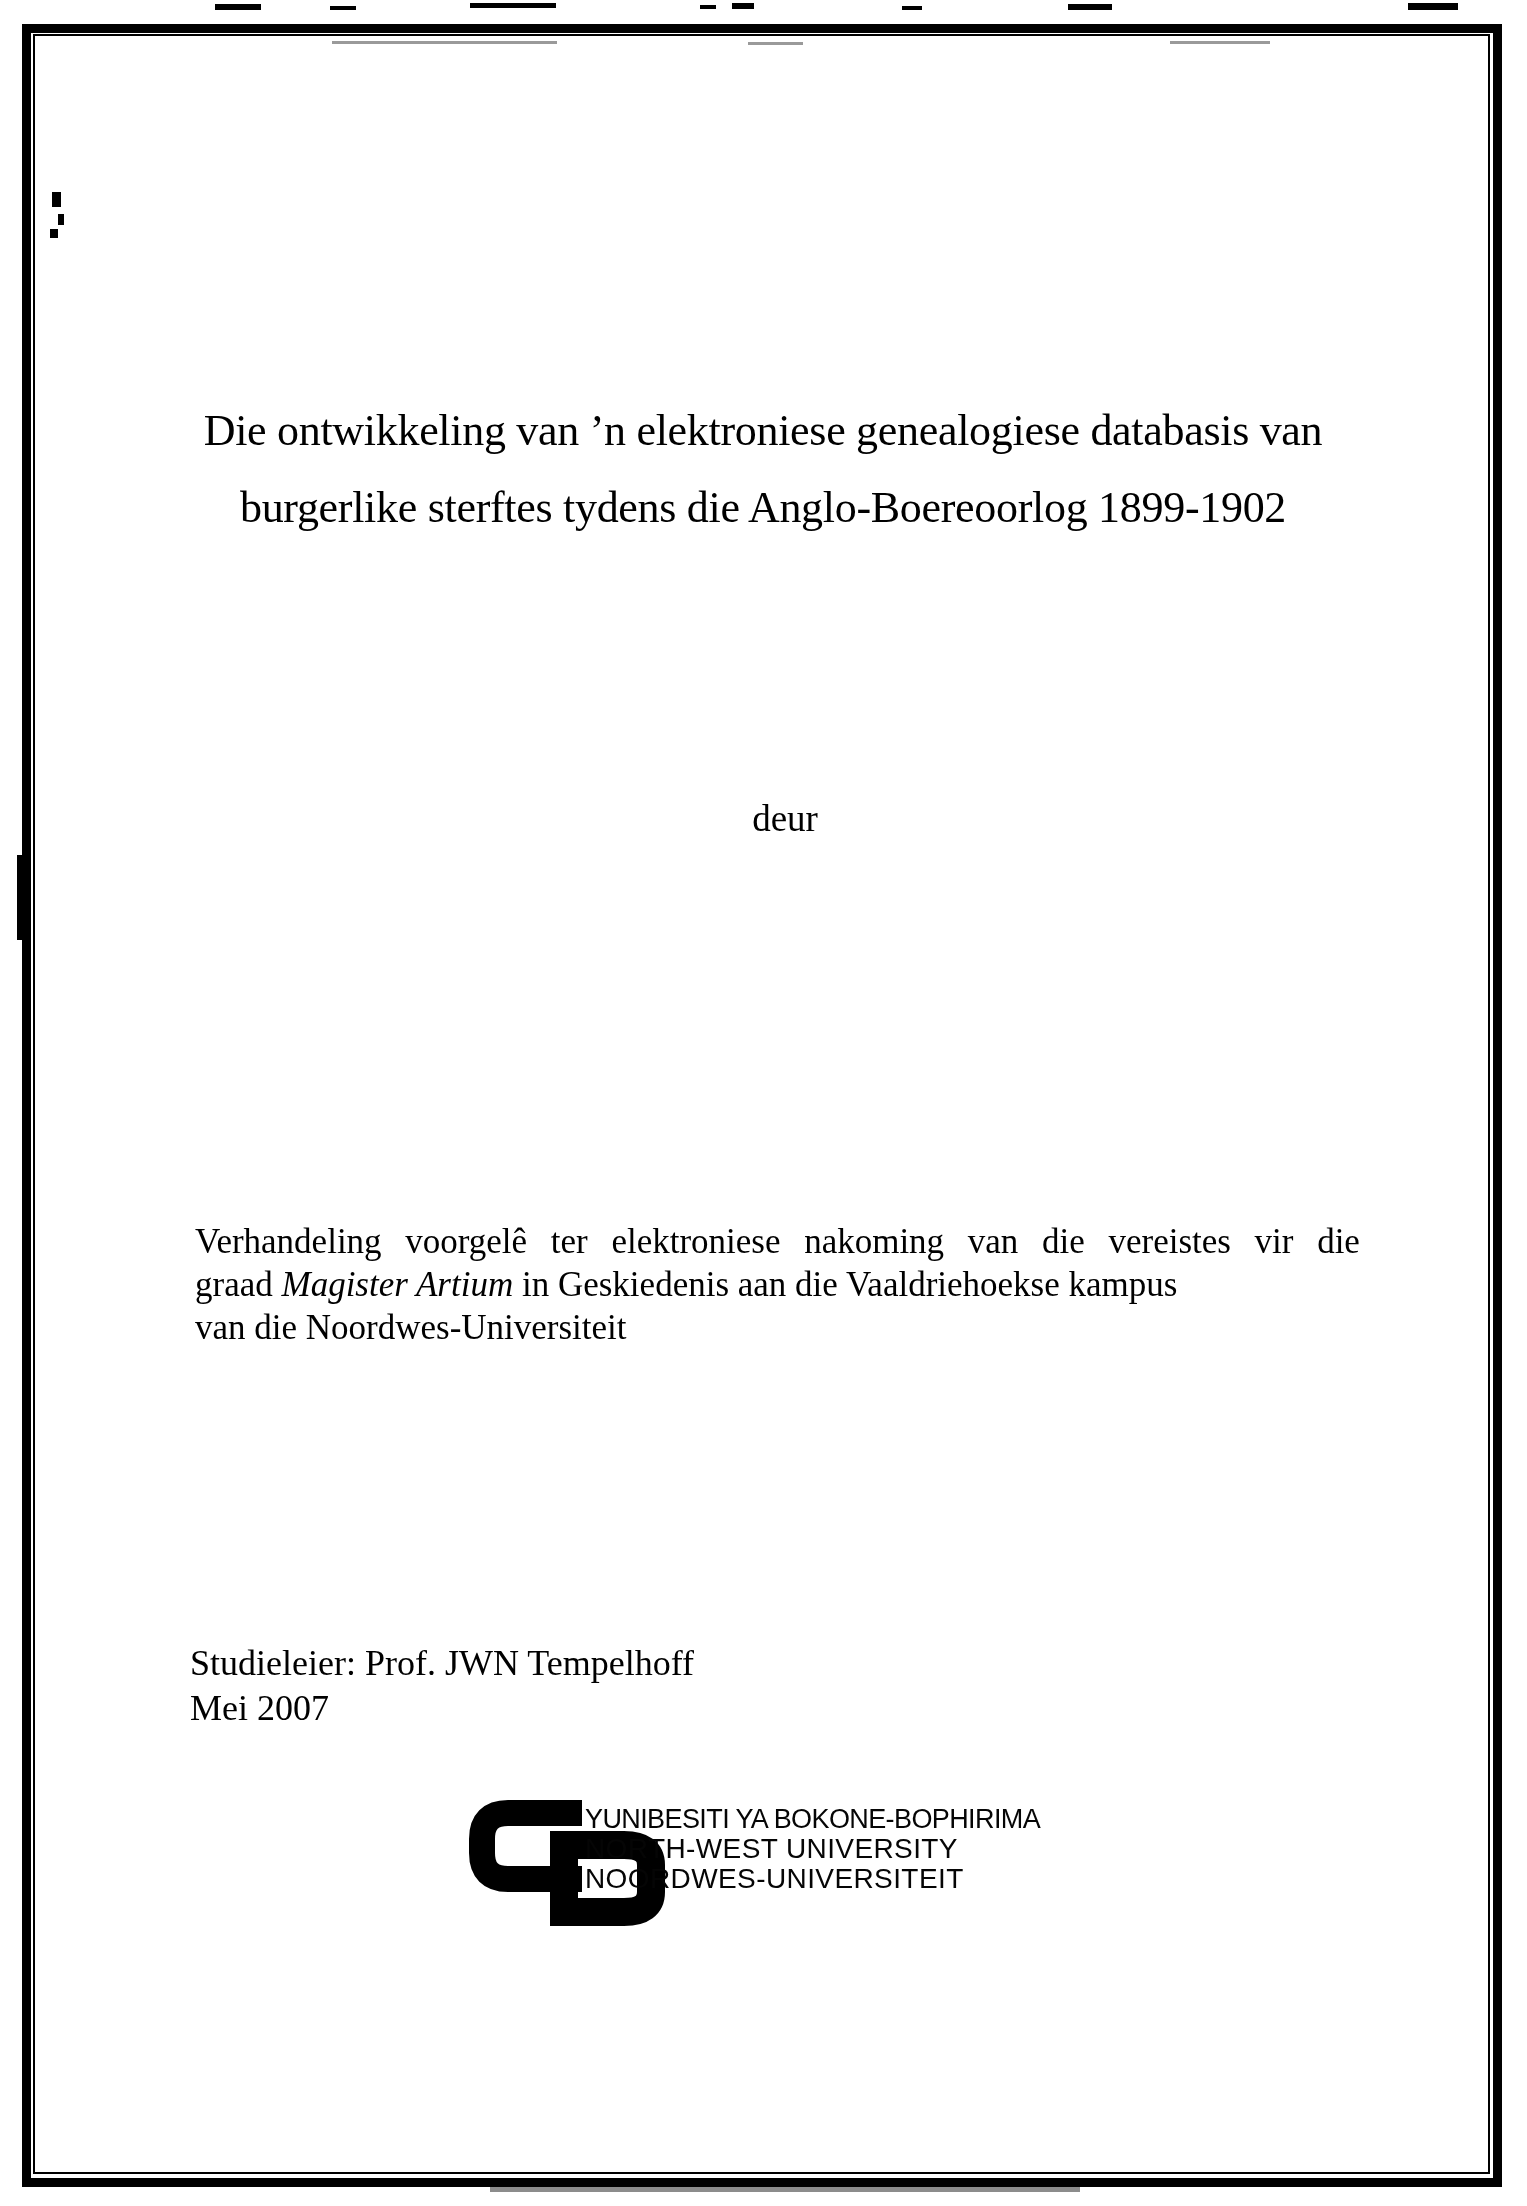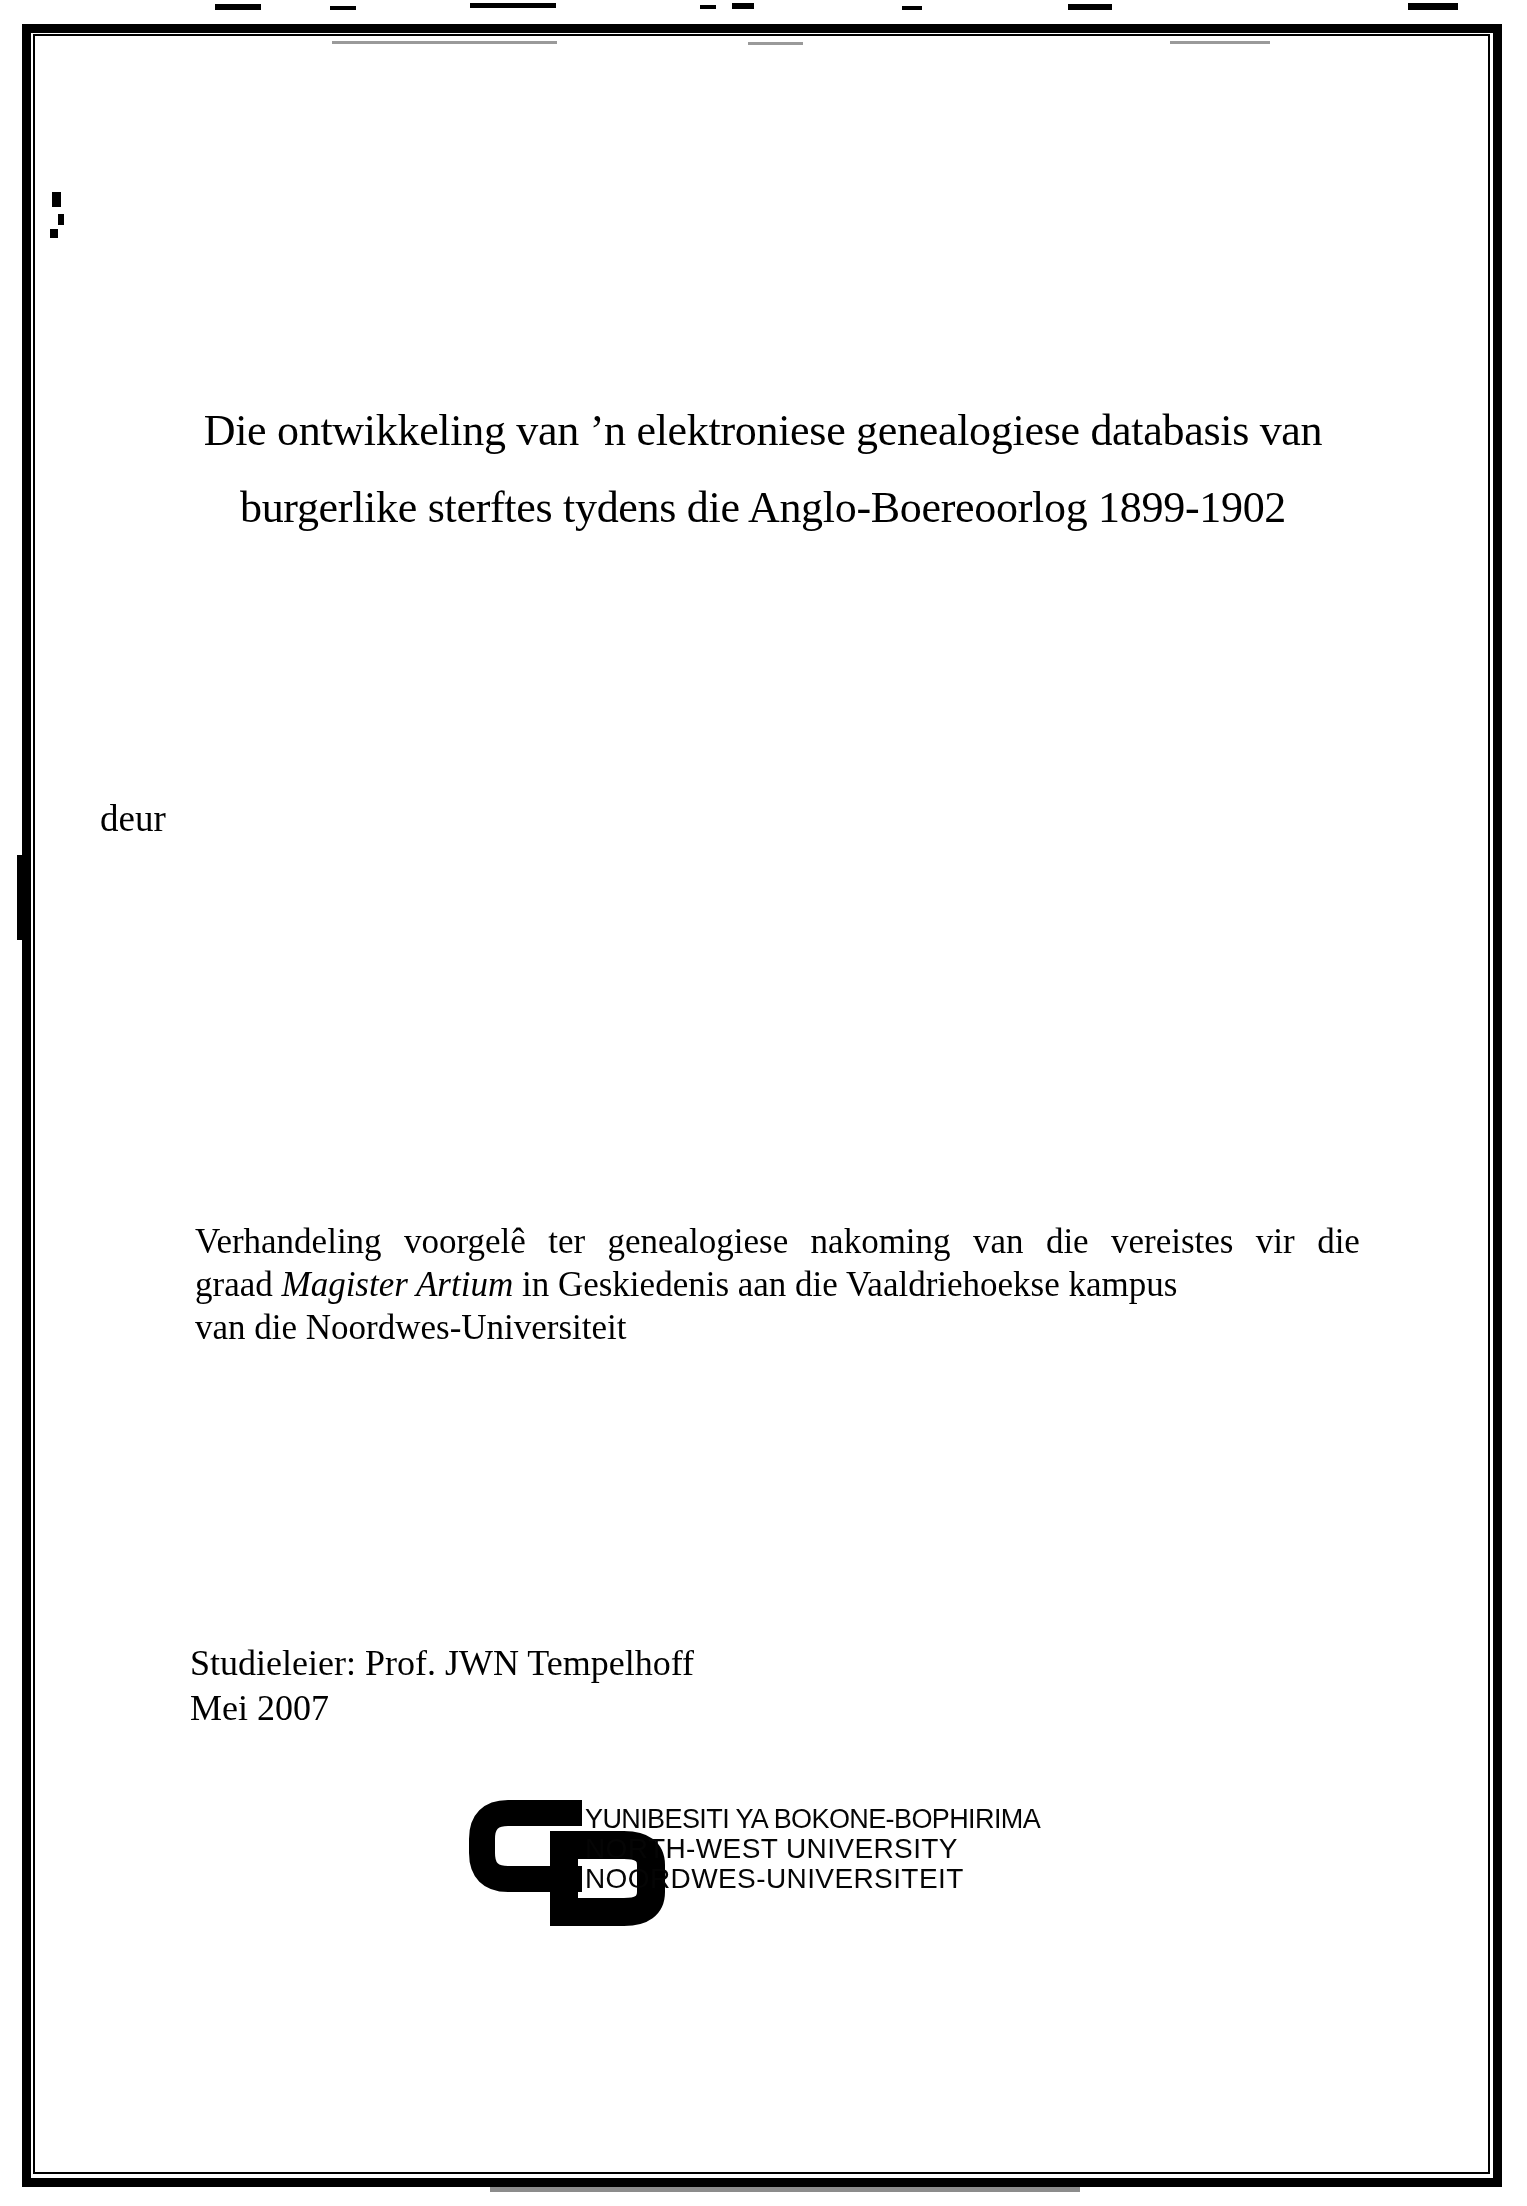--- a/index.html
+++ b/index.html
@@ -26,21 +26,21 @@
   .artifact.gray{background:#9a9a9a;}
   .artifact.shadow{background:#8c8c8c;}
 
   .title{
     position:absolute;left:83px;top:392px;width:1360px;
     text-align:center;font-size:44px;line-height:77px;white-space:nowrap;
     letter-spacing:-0.3px;
   }
   .byline{
     position:absolute;left:100px;top:799px;width:1370px;
-    font-size:37px;line-height:40px;
+    text-align:center;font-size:37px;line-height:40px;
   }
   .author{
     position:absolute;left:100px;top:958px;width:1370px;
     text-align:center;font-size:41px;line-height:46px;white-space:nowrap;
   }
   .degree{
     position:absolute;left:195px;top:1220px;width:1165px;
     font-size:35px;line-height:43px;
   }
   .degree-line2,.degree-line3{white-space:nowrap;}
@@ -90,21 +90,21 @@
   </div>
 
   <div class="byline">deur</div>
 
 
   <div class="degree">
     <div class="degree-line1" style="display: flex; justify-content: space-between;">
         <span>Verhandeling</span>
         <span>voorgelê</span>
         <span>ter</span>
-        <span>genealogiese</span>
+        <span>elektroniese</span>
         <span>nakoming</span>
         <span>van</span>
         <span>die</span>
         <span>vereistes</span>
         <span>vir</span>
         <span>die</span>
       </div>
     <div class="degree-line2"><span>graad </span><span class="italic">Magister Artium</span><span> in Geskiedenis aan die Vaaldriehoekse kampus</span></div>
     <div class="degree-line3">van die Noordwes-Universiteit</div>
   </div>

